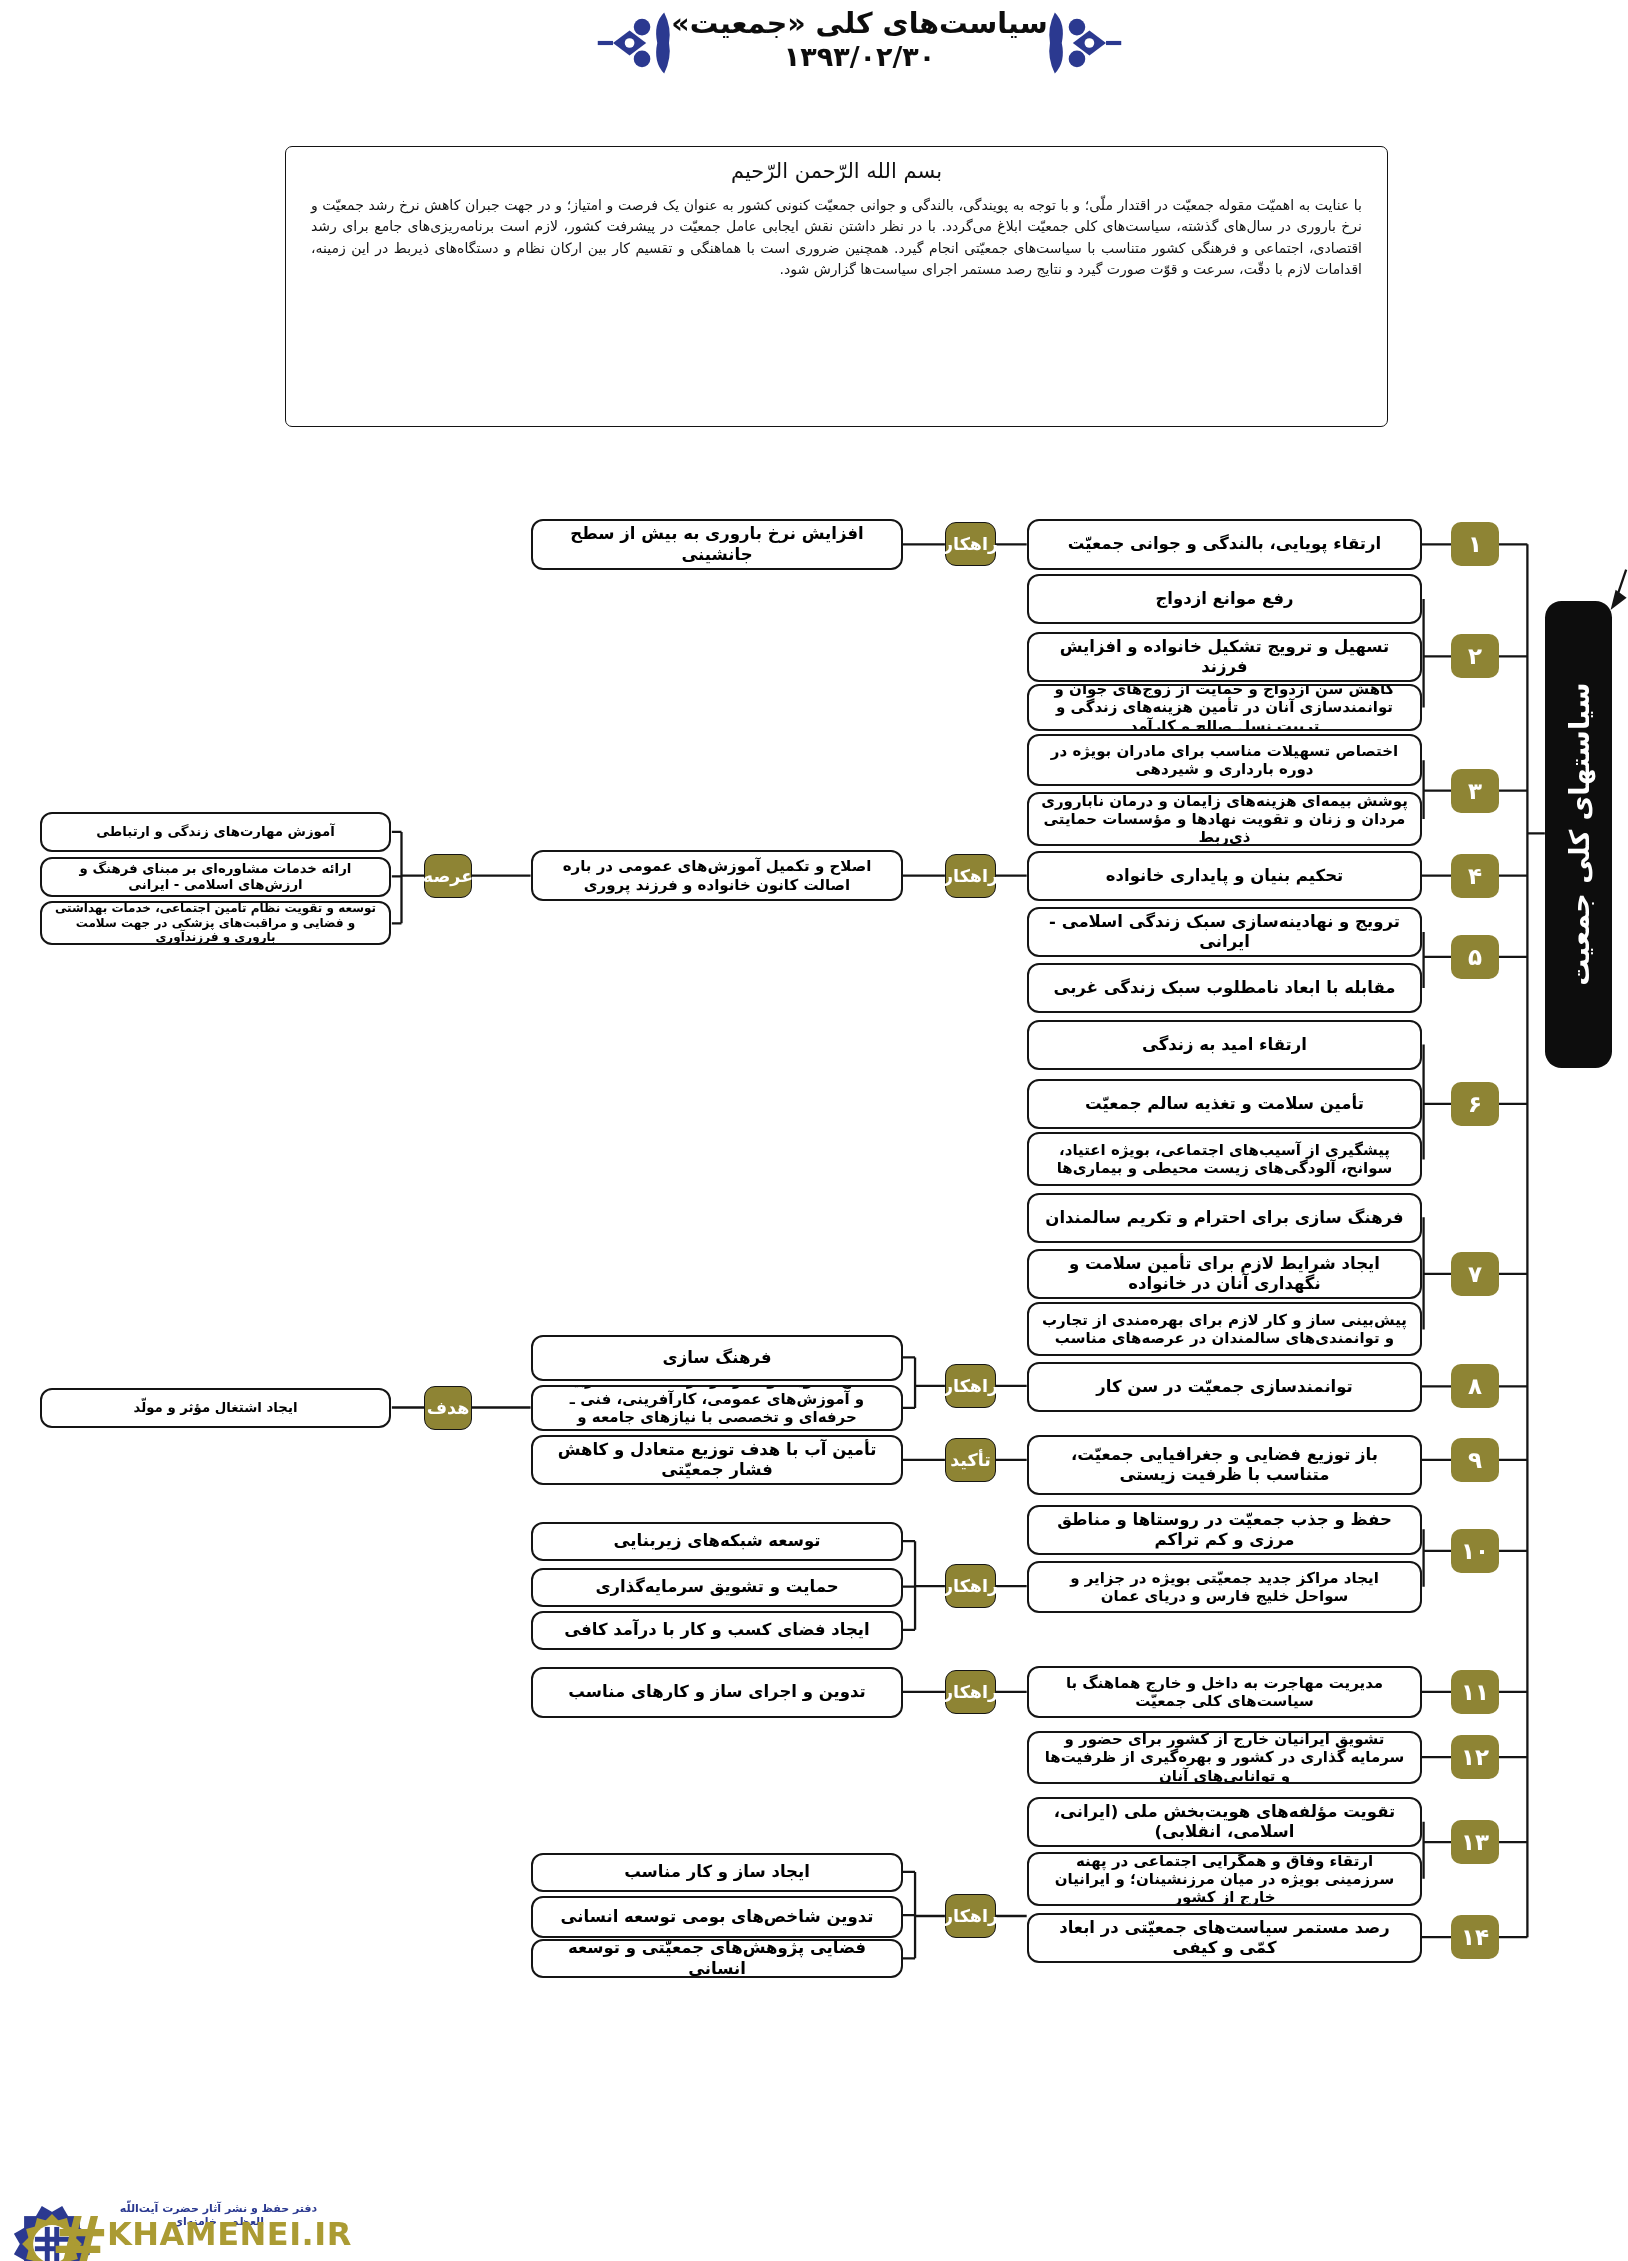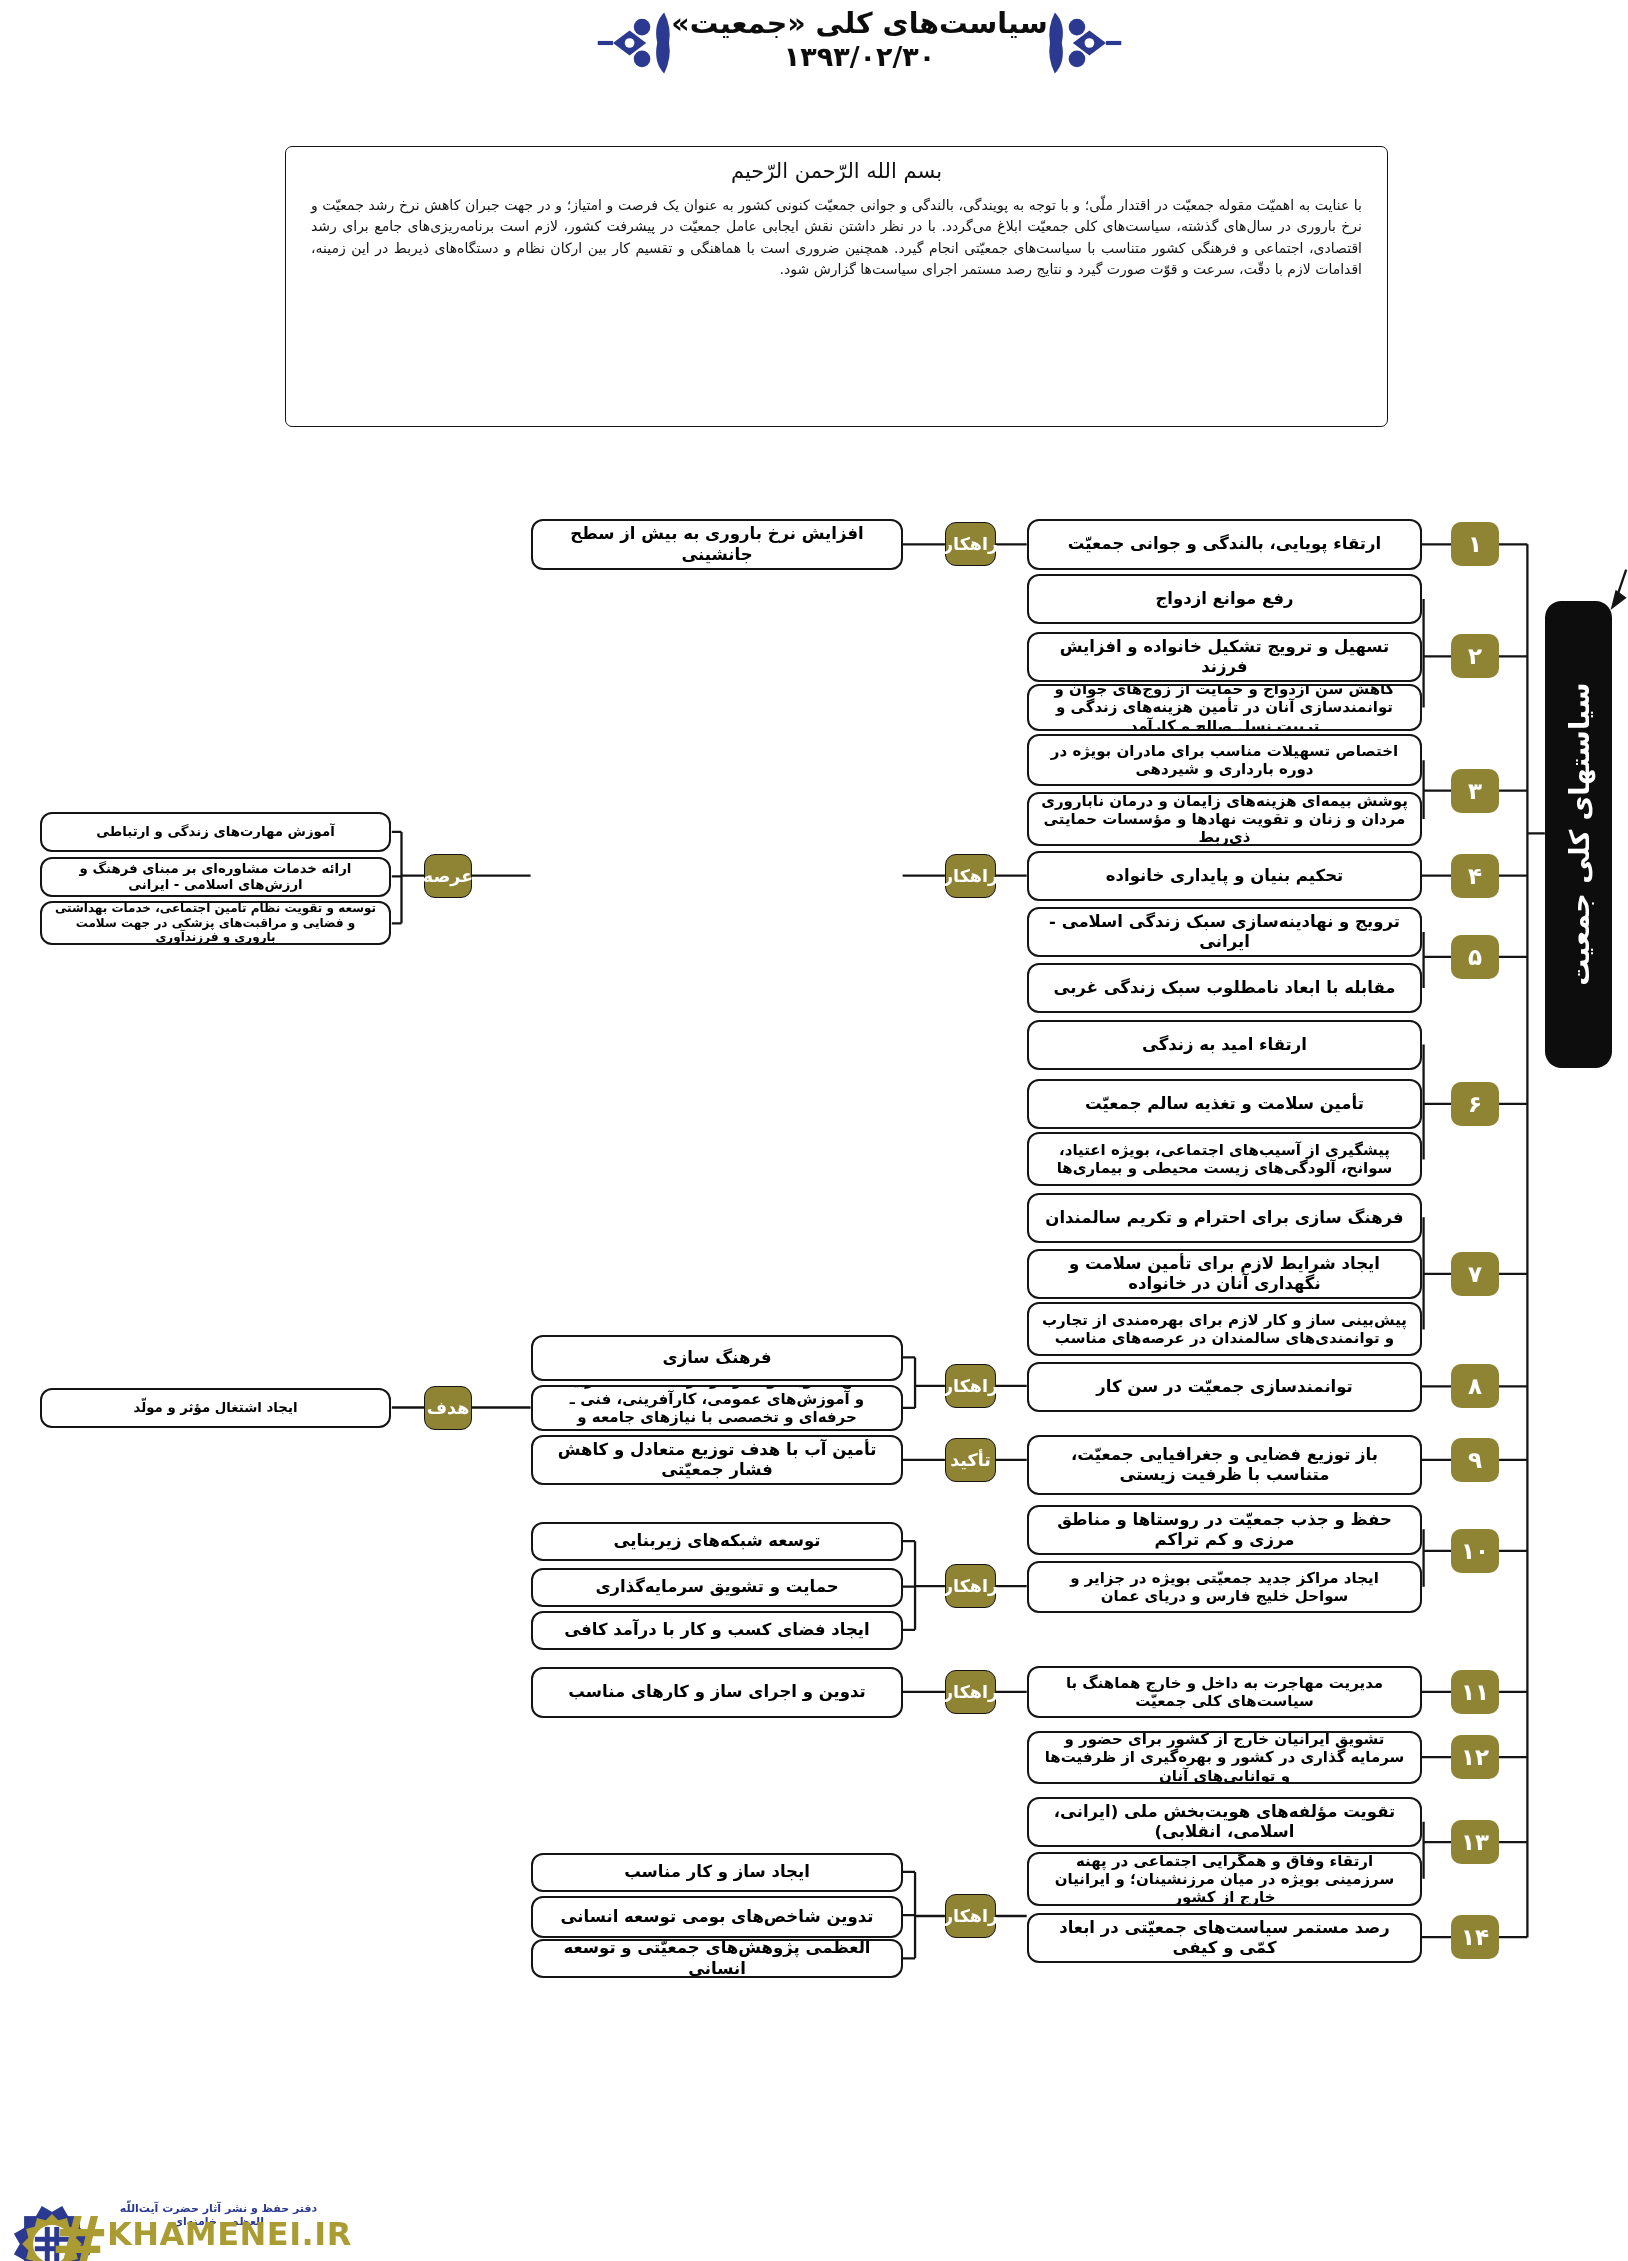--- a/index.html
+++ b/index.html
@@ -192,20 +192,23 @@
   <div class="node keynode" style="top:854px">راهکار</div>
   <div class="node keynode" style="top:1364px">راهکار</div>
   <div class="node keynode" style="top:1438px">تأکید</div>
   <div class="node keynode" style="top:1564px">راهکار</div>
   <div class="node keynode" style="top:1670px">راهکار</div>
   <div class="node keynode" style="top:1894px">راهکار</div>
 
   <div class="box mcol" style="top:519px;height:51px">
       <span>افزایش نرخ باروری به بیش از سطح جانشینی</span>
     </div>
+  <div class="box mcol sm" style="top:850px;height:51px">
+      <span>اصلاح و تکمیل آموزش‌های عمومی در باره اصالت کانون خانواده و فرزند پروری</span>
+    </div>
   <div class="box mcol" style="top:1335px;height:46px">
       <span>فرهنگ سازی</span>
     </div>
   <div class="box mcol sm" style="top:1385px;height:46px">
       <span>اصلاح، تقویت و سازگار کردن نظامات تربیتی و آموزش‌های عمومی، کارآفرینی، فنی ـ حرفه‌ای و تخصصی با نیازهای جامعه و استعدادها و علایق افراد</span>
     </div>
   <div class="box mcol" style="top:1435px;height:50px">
       <span>تأمین آب با هدف توزیع متعادل و کاهش فشار جمعیّتی</span>
     </div>
   <div class="box mcol" style="top:1522px;height:39px">
@@ -220,21 +223,21 @@
   <div class="box mcol" style="top:1667px;height:51px">
       <span>تدوین و اجرای ساز و کارهای مناسب</span>
     </div>
   <div class="box mcol" style="top:1853px;height:39px">
       <span>ایجاد ساز و کار مناسب</span>
     </div>
   <div class="box mcol" style="top:1896px;height:42px">
       <span>تدوین شاخص‌های بومی توسعه انسانی</span>
     </div>
   <div class="box mcol" style="top:1939px;height:39px">
-      <span>العظمی پژوهش‌های جمعیّتی و توسعه انسانی</span>
+      <span>فضایی پژوهش‌های جمعیّتی و توسعه انسانی</span>
     </div>
 
   <div class="box lcol" style="top:812px;height:40px">
       <span>آموزش مهارت‌های زندگی و ارتباطی</span>
     </div>
   <div class="box lcol" style="top:857px;height:40px">
       <span>ارائه خدمات مشاوره‌ای بر مبنای فرهنگ و ارزش‌های اسلامی - ایرانی</span>
     </div>
   <div class="box lcol" style="top:901px;height:44px;font-size:12px">
       <span>توسعه و تقویت نظام تأمین اجتماعی، خدمات بهداشتی و فضایی و مراقبت‌های پزشکی در جهت سلامت باروری و فرزندآوری</span>

